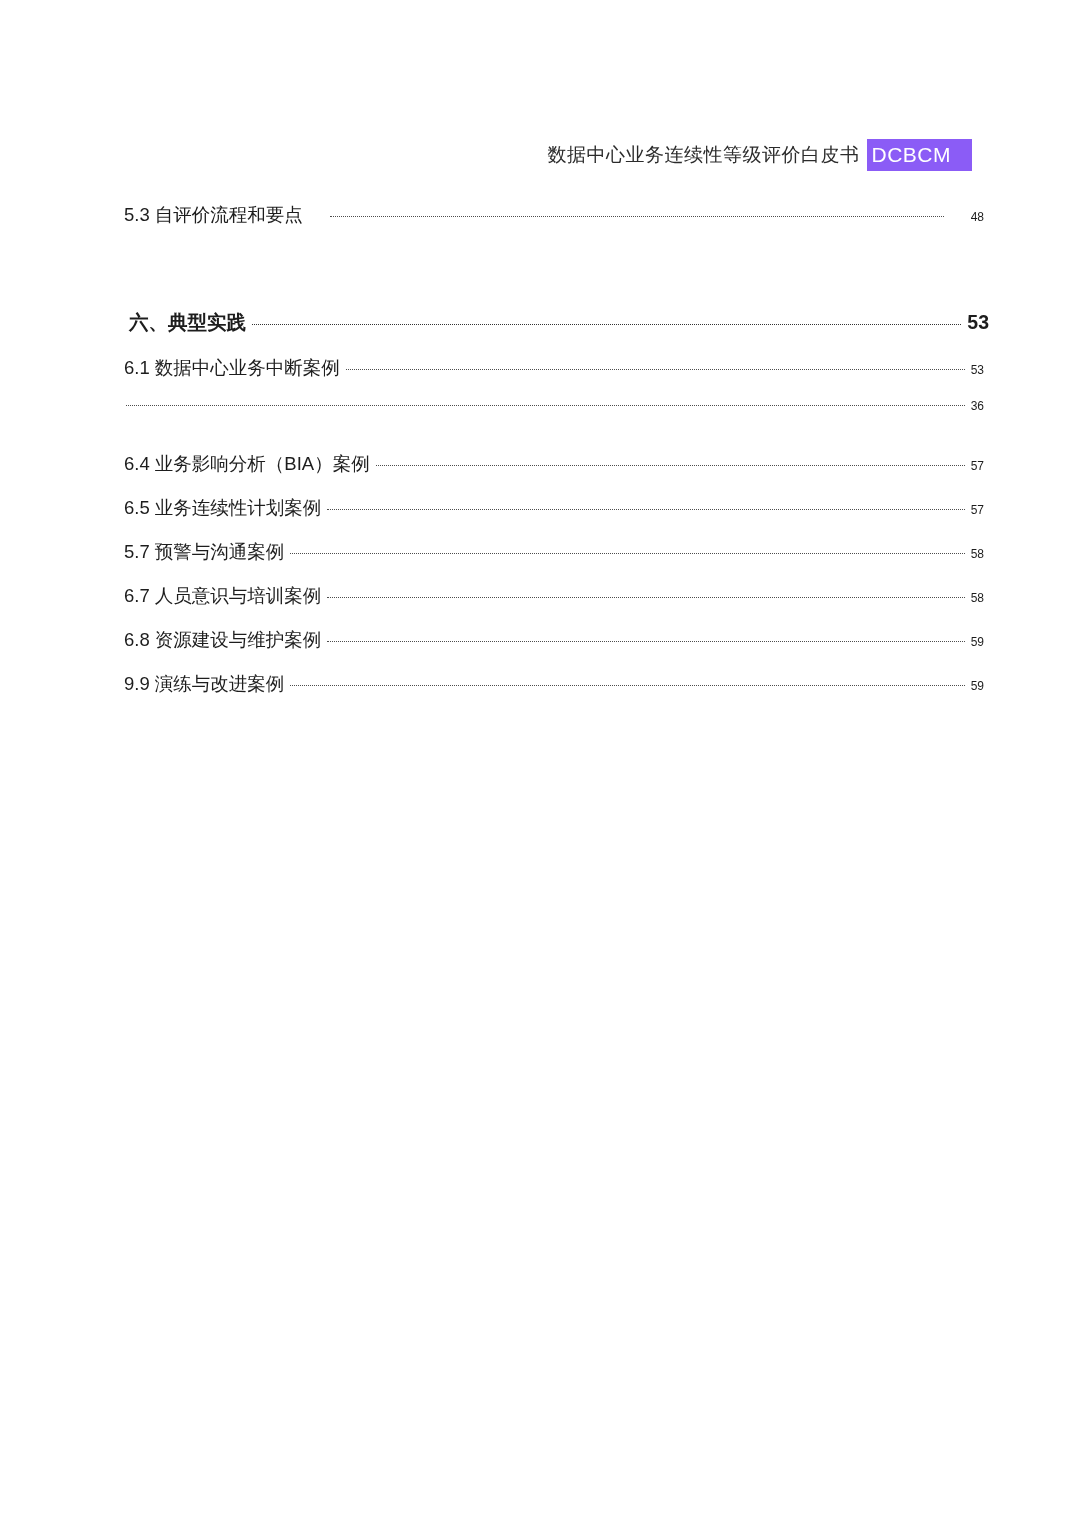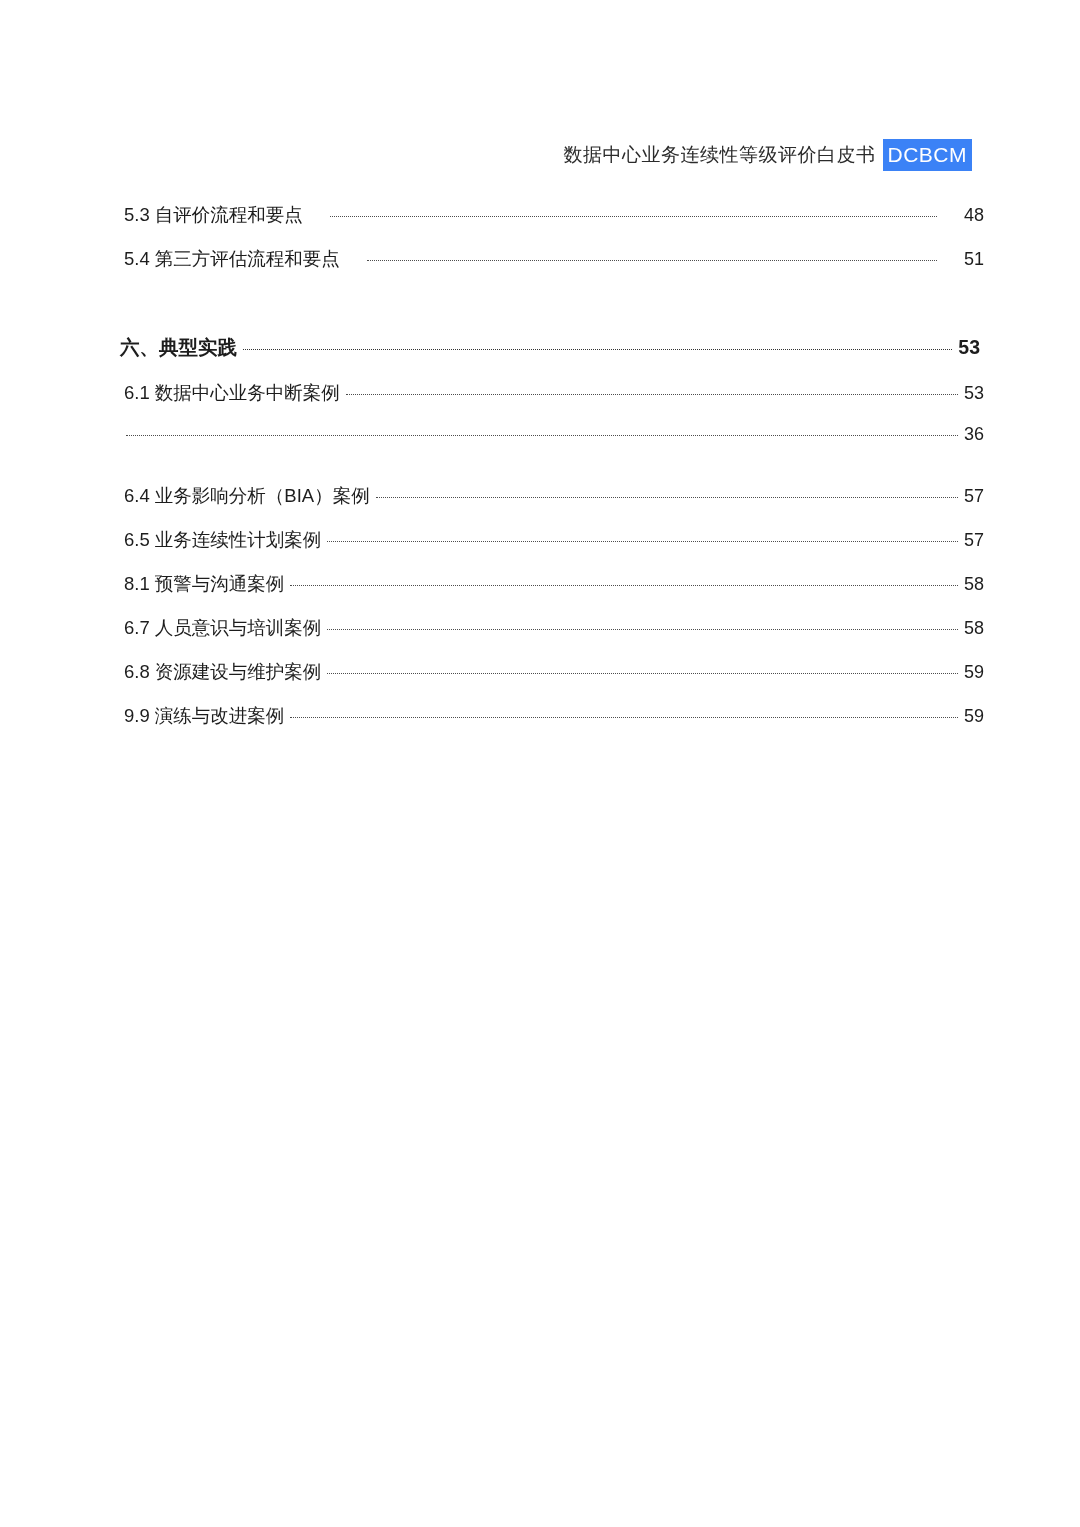--- a/index.html
+++ b/index.html
@@ -38,25 +38,25 @@
   }
   .header-title {
     font-size: 19px;
     letter-spacing: 0.5px;
     color: #2b2b2b;
     font-family: "Liberation Serif", serif;
     white-space: nowrap;
   }
   .header-badge {
     margin-left: 7px;
-    background: #3b82f6;
+    background: #8b5cf6;
     color: #ffffff;
     font-size: 21px;
     line-height: 1;
-    padding: 5px 5px 6px 5px;
+    padding: 5px 21px 6px 5px;
     letter-spacing: 0.5px;
     font-family: "Liberation Sans", sans-serif;
   }
   
   .toc {
     position: absolute;
     left: 112px;
     top: 190px;
     width: 860px;
   }
@@ -71,40 +71,40 @@
   .toc-row.lvl1 {
     margin-left: 12px;
     gap: 21px;
   }
   .toc-row.lvl2 {
     margin-left: 12px;
   }
   .toc-row.major {
     font-weight: bold;
     font-size: 19.5px;
-    margin-left: 8px;
+    margin-left: 17px;
   }
   .toc-label {
     white-space: nowrap;
     padding-right: 4px;
   }
   .toc-dots {
     flex: 1 1 auto;
     border-bottom: 1.5px dotted #4d4d4d;
     transform: translateY(-4px);
     min-width: 10px;
     margin: 0 2px;
   }
   .toc-row.major .toc-dots {
     border-bottom: 1.6px dotted #333;
   }
   .toc-page {
     white-space: nowrap;
     padding-left: 4px;
-    font-size: 18px;
+    font-size: 12px;
   }
   .toc-row.major .toc-page {
     font-size: 19.5px;
     font-weight: bold;
   }
   .spacer-lg { height: 44px; }
   .row-gap { height: 19px; }
 </style>
 </head>
 <body>
@@ -118,25 +118,20 @@
 
   <div class="toc">
 
     <div class="toc-row lvl1">
       <span class="toc-label">5.3  自评价流程和要点</span>
       <span class="toc-dots"></span>
       <span class="toc-page">48</span>
     </div>
     <div class="row-gap"></div>
 
-    <div class="toc-row lvl1">
-      <span class="toc-label">5.4  第三方评估流程和要点</span>
-      <span class="toc-dots"></span>
-      <span class="toc-page">51</span>
-    </div>
 
     <div class="spacer-lg"></div>
     <div class="row-gap"></div>
 
     <div class="toc-row major">
       <span class="toc-label">六、典型实践</span>
       <span class="toc-dots"></span>
       <span class="toc-page">53</span>
     </div>
     <div class="row-gap"></div>
@@ -164,21 +159,21 @@
     <div class="row-gap"></div>
 
     <div class="toc-row lvl2">
       <span class="toc-label">6.5  业务连续性计划案例</span>
       <span class="toc-dots"></span>
       <span class="toc-page">57</span>
     </div>
     <div class="row-gap"></div>
 
     <div class="toc-row lvl2">
-      <span class="toc-label">8.1 预警与沟通案例</span>
+      <span class="toc-label">5.7 预警与沟通案例</span>
       <span class="toc-dots"></span>
       <span class="toc-page">58</span>
     </div>
     <div class="row-gap"></div>
 
     <div class="toc-row lvl2">
       <span class="toc-label">6.7 人员意识与培训案例</span>
       <span class="toc-dots"></span>
       <span class="toc-page">58</span>
     </div>

